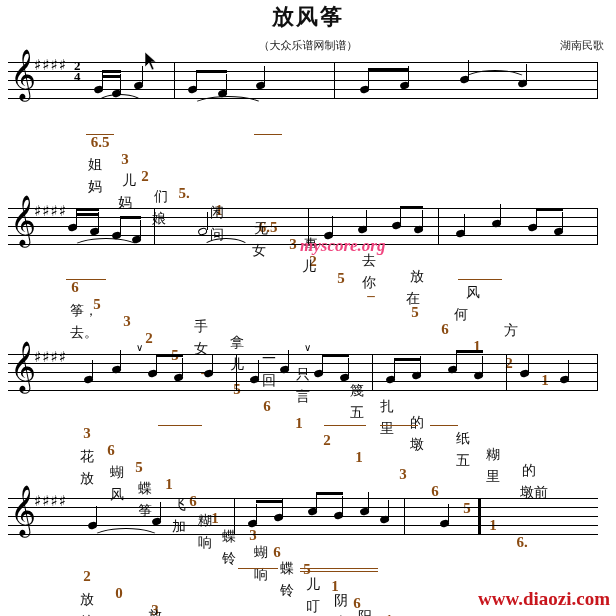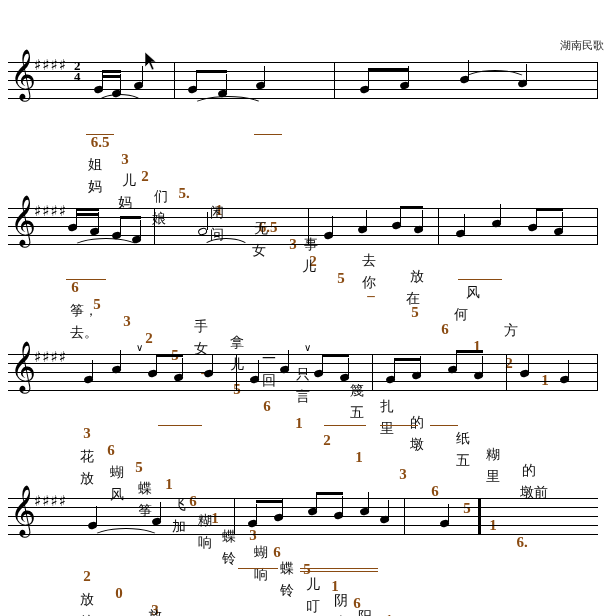--- a/index.html
+++ b/index.html
@@ -100,20 +100,22 @@
   }
 
   
   .cursor{position:absolute;left:145px;top:52px;width:14px;height:20px;}
 </style>
 </head>
 <body>
 
 <div class="sheet">
 
+  <div class="title">放风筝</div>
+  <div class="subtitle">（大众乐谱网制谱）</div>
   <div class="composer">湖南民歌</div>
 
   <svg class="cursor" viewBox="0 0 14 20">
     <polygon points="0,0 0,15 4,11 7,18 9,17 6,10 11,10" fill="#000" stroke="#fff" stroke-width="0.6"></polygon>
   </svg>
 
   <div class="staff" style="top:62px;">
     <div class="ln"></div>
       <div class="ln"></div>
       <div class="ln"></div>
@@ -247,20 +249,21 @@
     <div class="stem" style="left:456px;top:6px;height:18px;"></div>
     <div class="note" style="left:484px;top:12px;"></div>
     <div class="stem" style="left:492px;top:-4px;height:18px;"></div>
     <div class="note" style="left:520px;top:16px;"></div>
     <div class="stem" style="left:528px;top:0px;height:18px;"></div>
     <div class="note" style="left:546px;top:20px;"></div>
     <div class="stem" style="left:554px;top:4px;height:18px;"></div>
     <div class="beam" style="left:528px;top:0px;width:27px;"></div>
   </div>
 
+  <div class="wm-center">myscore.org</div>
 
   <div class="numrow" style="top:262px;">
     <span class="n" style="left:60px;width:14px;">6</span>
     <span class="n" style="left:82px;width:14px;">5</span>
     <span class="n" style="left:112px;width:14px;">3</span>
     <span class="n" style="left:134px;width:14px;">2</span>
     <span class="n" style="left:160px;width:14px;">5</span>
     <span class="n" style="left:190px;width:14px;">–</span>
     <span class="n" style="left:222px;width:14px;">5</span>
     <span class="n" style="left:252px;width:14px;">6</span>
@@ -491,14 +494,15 @@
   <div class="lyricrow" style="top:597px;">
     <span class="l" style="left:66px;">放</span>
     
     
     
     
     
     
   </div>
 
+  <div class="wm-url">www.diaozi.com</div>
 
 </div>
 
 </body></html>

